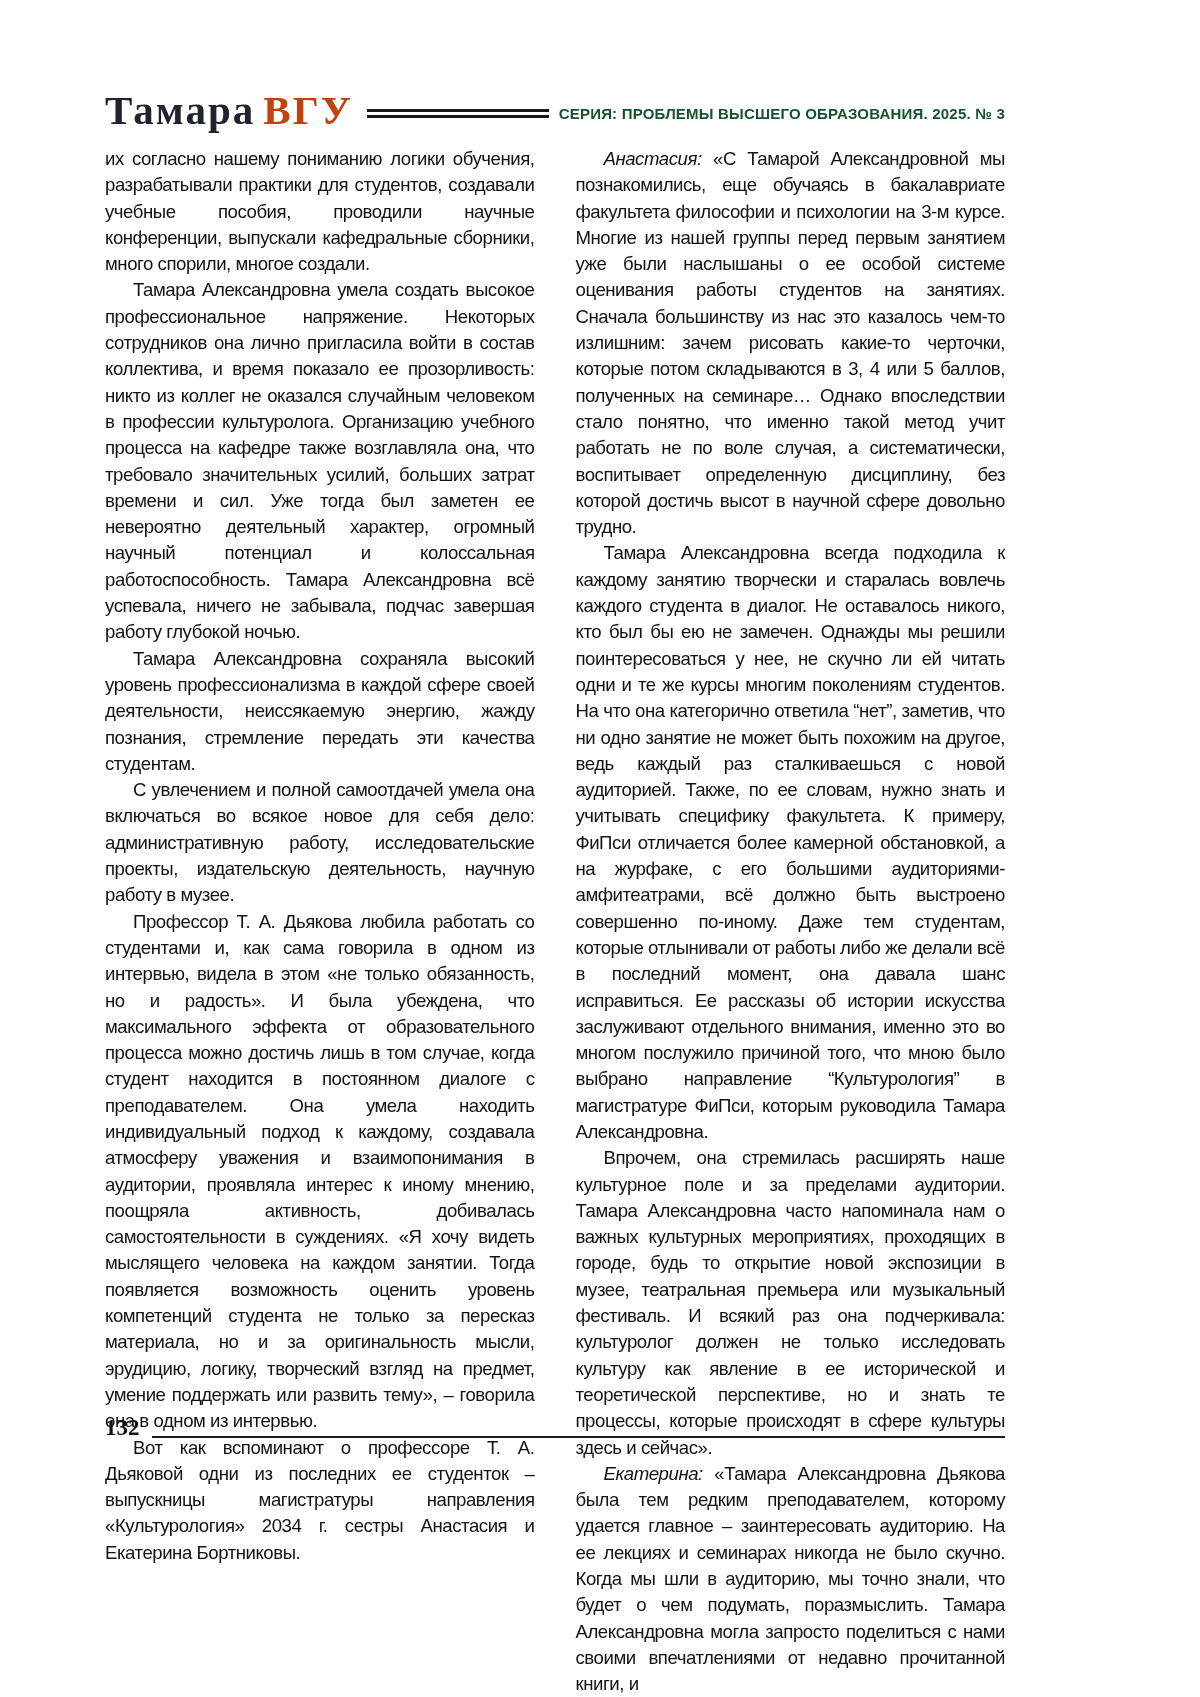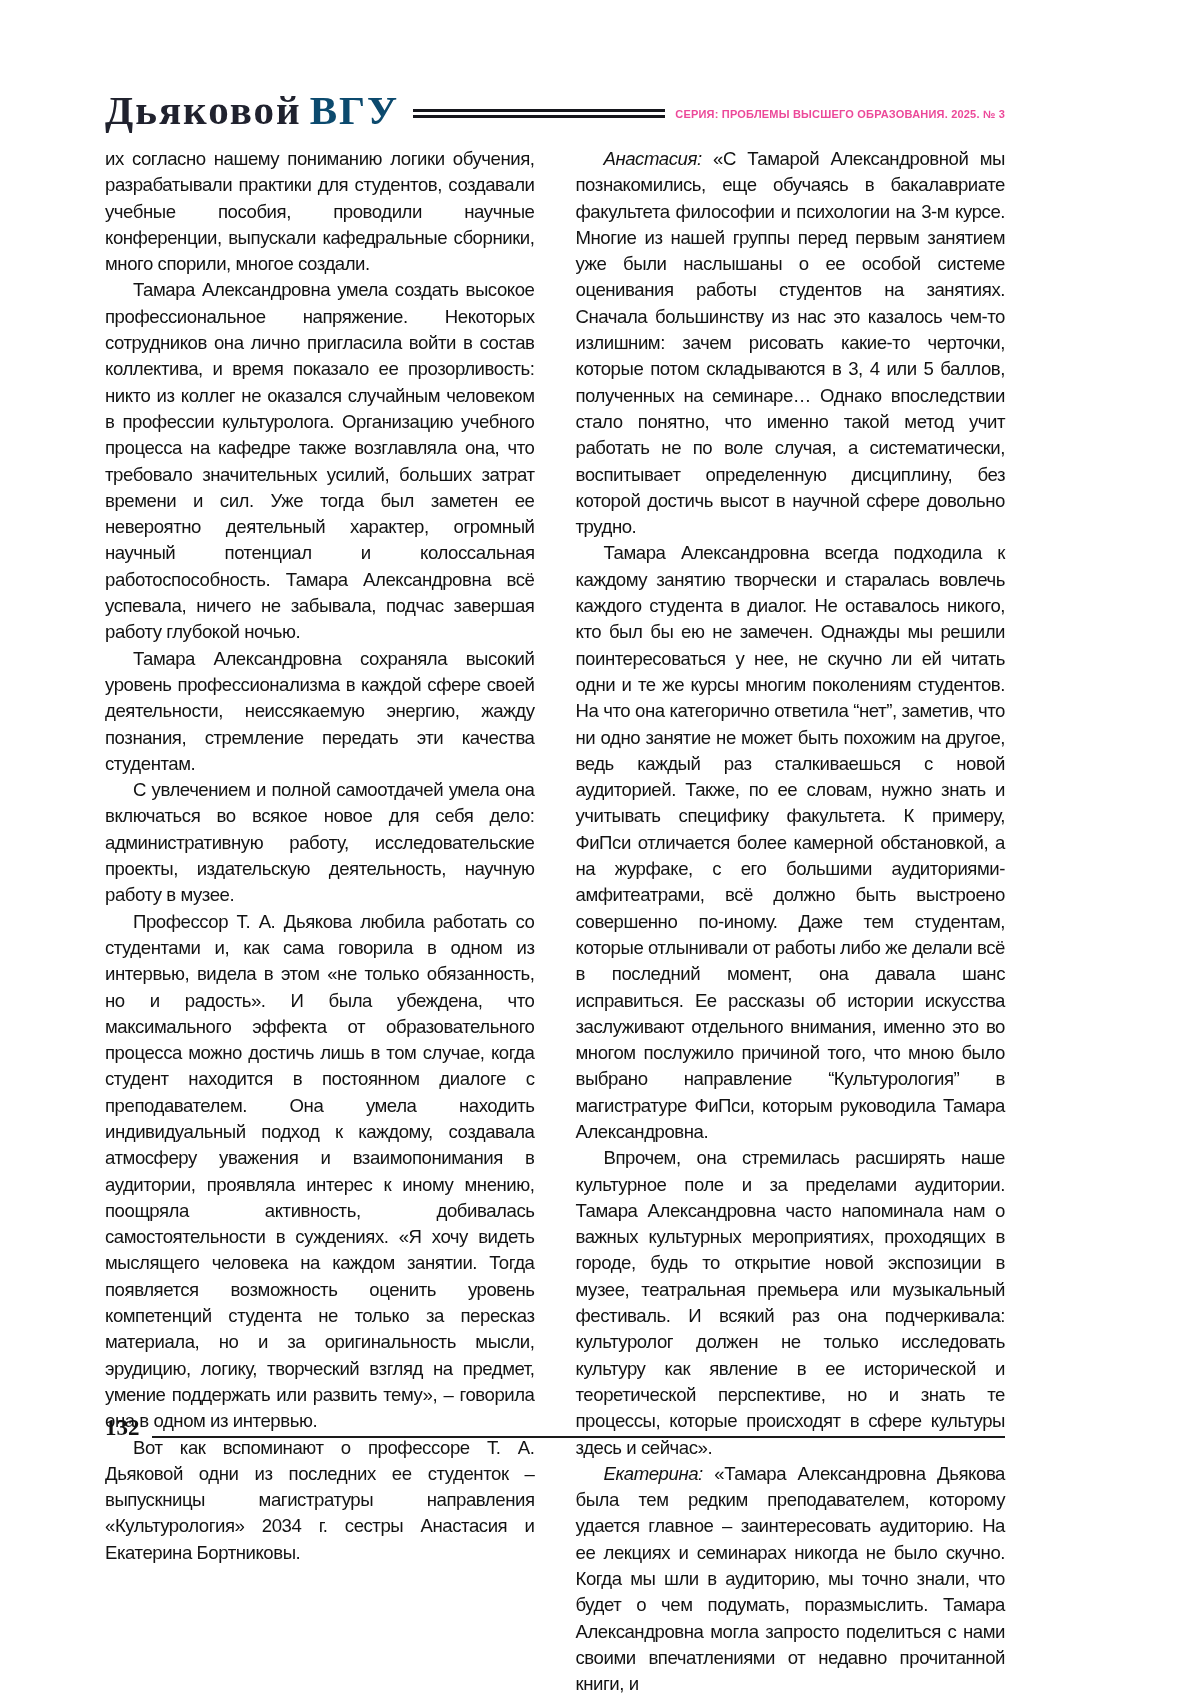--- a/index.html
+++ b/index.html
@@ -27,34 +27,34 @@
   }
   .logo {
     white-space: nowrap;
     font-family: "Liberation Serif", serif;
     font-weight: bold;
     font-size: 41px;
     letter-spacing: 2px;
     line-height: 1;
   }
   .logo-main { color: #20222e; }
-  .logo-sub  { color: #0c4a6e; margin-left: 8px; }
+  .logo-sub  { color: #c2410c; margin-left: 8px; }
   .double-rule {
     flex: 1;
     height: 9px;
     border-top: 3px solid #15161c;
     border-bottom: 3px solid #15161c;
     margin: 6px 10px 0 14px;
   }
   .series {
     white-space: nowrap;
     font-weight: bold;
-    font-size: 11px;
+    font-size: 15px;
     letter-spacing: 0.2px;
-    color: #ec4899;
+    color: #14532d;
     margin-top: 6px;
   }
 
   
   .columns {
     position: absolute;
     top: 146px; left: 105px; width: 900px;
     display: flex;
     gap: 41px;
   }
@@ -90,21 +90,21 @@
     height: 2px;
   }
 </style>
 </head>
 <body>
 
 <div class="page">
 
   <header class="header">
     <div class="logo">
-      <span class="logo-main">Дьяковой</span><span class="logo-sub">ВГУ</span>
+      <span class="logo-main">Тамара</span><span class="logo-sub">ВГУ</span>
     </div>
     <div class="double-rule"></div>
     <div class="series">СЕРИЯ: ПРОБЛЕМЫ ВЫСШЕГО ОБРАЗОВАНИЯ. 2025. № 3</div>
   </header>
 
   <main class="columns">
     <div class="col" lang="ru">
       <p class="no-indent"><span>их согласно нашему пониманию логики обучения, разрабатывали практики для студентов, создавали учебные пособия, проводили научные конференции, выпускали кафедральные сборники, много спорили, многое создали.</span></p>
       <p><span>Тамара Александровна умела создать высокое профессиональное напряжение. Некоторых сотрудников она лично пригласила войти в состав коллектива, и время показало ее прозорливость: никто из коллег не оказался случайным человеком в профессии культуролога. Организацию учебного процесса на кафедре также возглавляла она, что требовало значительных усилий, больших затрат времени и сил. Уже тогда был заметен ее невероятно деятельный характер, огромный научный потенциал и колоссальная работоспособность. Тамара Александровна всё успевала, ничего не забывала, подчас завершая работу глубокой ночью.</span></p>
       <p><span>Тамара Александровна сохраняла высокий уровень профессионализма в каждой сфере своей деятельности, неиссякаемую энергию, жажду познания, стремление передать эти качества студентам.</span></p>

